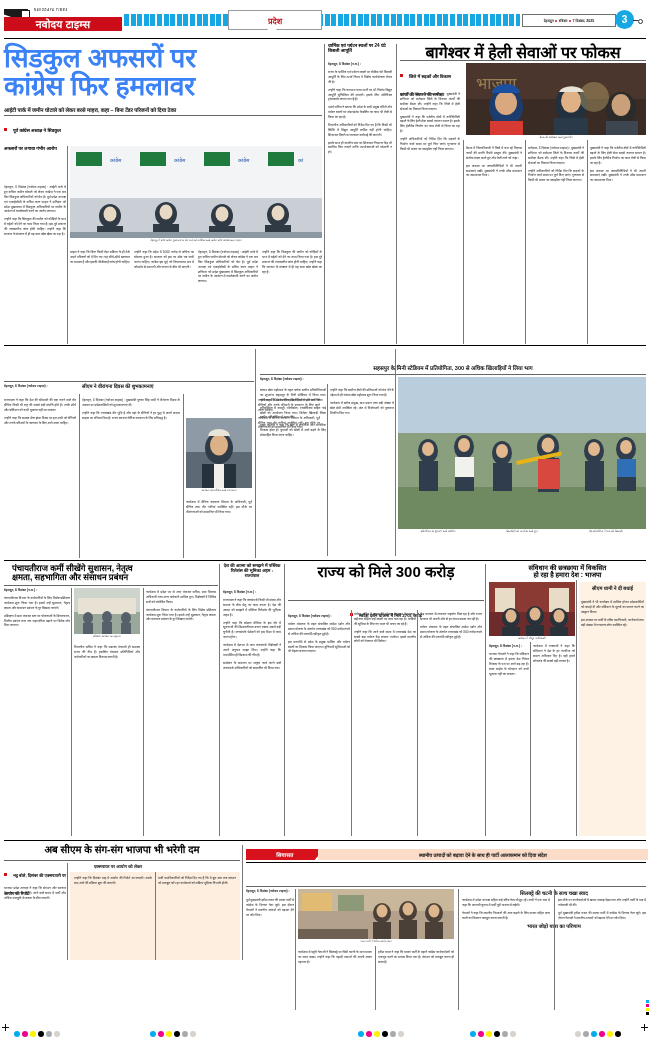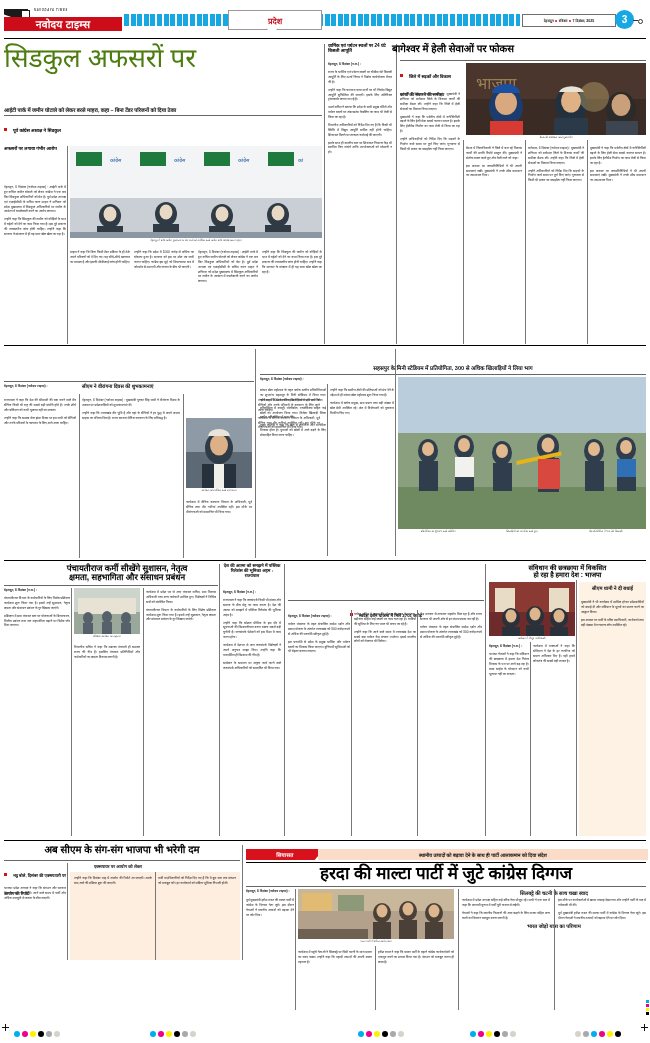--- a/index.html
+++ b/index.html
@@ -1,20 +1,20 @@
 <!DOCTYPE html>
 <html><head>
 <meta charset="utf-8">
 <style>
   html,body{margin:0;padding:0;background:#ffffff;}
   body{width:650px;height:1043px;overflow:hidden;font-family:"Liberation Sans",sans-serif;color:#111;}
   .page{position:relative;width:650px;height:1043px;background:#fff;}
 
   
-  .hl{font-weight:normal;color:#4d7c0f;line-height:1.06;letter-spacing:-0.2px;}
+  .hl{font-weight:bold;color:#3b82f6;line-height:1.06;letter-spacing:-0.2px;}
   .byline{font-size:3.3px;font-weight:bold;line-height:1.35;color:#222;}
   .body-col{font-size:3.25px;line-height:1.5;text-align:justify;color:#2a2a2a;
             word-spacing:-0.2px;hyphens:auto;}
   .cap{font-size:2.6px;line-height:1.35;color:#333;text-align:center;}
 
   
   .masthead{position:absolute;left:0;top:0;width:650px;height:40px;}
   .logo-wrap{position:absolute;left:4px;top:9px;width:118px;height:22px;}
   .logo-fold{position:absolute;left:0;top:0;width:24px;height:9px;background:#1b1b1b;
              clip-path:polygon(0 0,100% 0,100% 100%,42% 100%,0 62%);}
@@ -116,20 +116,21 @@
       <span>7 दिसंबर, 2025</span>
     </div>
     <div class="pageno">3</div>
     <div class="pin-line"></div>
     <div class="pin"></div>
   </div>
   <div class="hr-b" style="left:4px;top:38px;width:642px;"></div>
 
   <div class="lead-hl hl">
     <div>सिडकुल अफसरों पर</div>
+    <div>कांग्रेस फिर हमलावर</div>
   </div>
   <div class="lead-sub">आईटी पार्क में जमीन घोटाले को लेकर बरसे माहरा, कहा – बिना टेंडर परिजनों को दिया ठेका</div>
   <div class="hr-t" style="left:4px;top:115px;width:318px;"></div>
 
   <div class="bullet-box">
     <span class="bullet-red"></span>
     <span class="bullet-title">पूर्व कांग्रेस अध्यक्ष ने सिडकुल अफसरों पर लगाया गंभीर आरोप</span>
   </div>
 
   <div class="photo" style="left:70px;top:146px;width:252px;height:92px;">
@@ -196,21 +197,21 @@
   <div class="byline" style="position:absolute;left:328px;top:62px;width:64px;">देहरादून, 6 दिसंबर (न.टा.) :</div>
   <div class="colbox body-col" style="left:328px;top:70px;width:64px;height:272px;overflow:hidden;">
     <p style="margin:0 0 3px;">राज्य के धार्मिक एवं पर्यटन स्थलों पर चौबीस घंटे बिजली आपूर्ति के लिए ऊर्जा निगम ने विशेष कार्ययोजना तैयार की है।</p>
     <p style="margin:0 0 3px;">उन्होंने कहा कि चारधाम यात्रा मार्गों पर भी निर्बाध विद्युत आपूर्ति सुनिश्चित की जाएगी। इसके लिए अतिरिक्त ट्रांसफार्मर लगाए जा रहे हैं।</p>
     <p style="margin:0 0 3px;">ऊर्जा सचिव ने बताया कि प्रदेश के सभी प्रमुख मंदिरों और पर्यटन स्थलों पर अंडरग्राउंड केबलिंग का काम भी तेजी से किया जा रहा है।</p>
     <p style="margin:0 0 3px;">विभागीय अधिकारियों को निर्देश दिए गए हैं कि किसी भी स्थिति में विद्युत आपूर्ति बाधित नहीं होनी चाहिए। शिकायत मिलने पर तत्काल कार्रवाई की जाएगी।</p>
     <p style="margin:0 0 3px;">इसके साथ ही स्थानीय स्तर पर शिकायत निवारण केंद्र भी स्थापित किए जाएंगे ताकि उपभोक्ताओं को परेशानी न हो।</p>
   </div>
   <div class="vr" style="left:396px;top:44px;height:300px;"></div>
 
-  <div class="sec-hl" style="left:392px;top:44px;width:246px;font-size:10px;">बागेश्वर में हेली सेवाओं पर फोकस</div>
+  <div class="sec-hl" style="left:400px;top:44px;width:246px;font-size:16px;text-align:center;">बागेश्वर में हेली सेवाओं पर फोकस</div>
   <div class="hr-t" style="left:400px;top:60px;width:246px;"></div>
   <div style="position:absolute;left:400px;top:64px;width:60px;">
     <span class="bullet-red"></span>
     <span class="bullet-title" style="font-size:4.4px;">जिले में सड़कों और विकास कार्यों की संवारने की समीक्षा</span>
   </div>
 
   <div class="photo" style="left:466px;top:63px;width:180px;height:72px;">
     <svg class="ph-in" viewBox="0 0 180 72" preserveAspectRatio="none">
       <rect width="180" height="72" fill="#3a2b24"></rect>
       <rect x="0" y="0" width="180" height="36" fill="#4a362c"></rect>
@@ -345,21 +346,21 @@
   </div>
   <div class="colbox body-col" style="left:330px;top:388px;width:64px;height:168px;overflow:hidden;">
     <p style="margin:0 0 3px;">उन्होंने कहा कि ग्रामीण क्षेत्रों की प्रतिभाओं को मंच देने के उद्देश्य से ही सांसद खेल महोत्सव शुरू किया गया है।</p>
     <p style="margin:0 0 3px;">कार्यक्रम में ब्लॉक प्रमुख, ग्राम प्रधान तथा बड़ी संख्या में खेल प्रेमी उपस्थित रहे। अंत में विजेताओं को पुरस्कार वितरित किए गए।</p>
   </div>
   <div class="vr" style="left:327px;top:384px;height:172px;"></div>
   <div class="vr" style="left:395px;top:349px;height:207px;"></div>
 
   <div class="hr-b" style="left:4px;top:560px;width:642px;"></div>
 
-  <div class="sec-hl" style="left:20px;top:564px;width:214px;font-size:8.4px;text-align:center;">
+  <div class="sec-hl" style="left:12px;top:564px;width:214px;font-size:8.4px;">
     <div>पंचायतीराज कर्मी सीखेंगे सुशासन, नेतृत्व</div>
     <div>क्षमता, सहभागिता और संसाधन प्रबंधन</div>
   </div>
   <div class="hr-t" style="left:4px;top:585px;width:214px;"></div>
   <div class="byline" style="position:absolute;left:4px;top:588px;width:66px;">देहरादून, 6 दिसंबर (न.टा.) :</div>
 
   <div class="photo" style="left:74px;top:588px;width:66px;height:46px;">
     <svg class="ph-in" viewBox="0 0 66 46" preserveAspectRatio="none">
       <rect width="66" height="46" fill="#cdd4cc"></rect>
       <rect y="24" width="66" height="22" fill="#9aa79b"></rect>
@@ -395,20 +396,21 @@
   <div class="byline" style="position:absolute;left:223px;top:590px;width:58px;">देहरादून, 6 दिसंबर (न.टा.) :</div>
   <div class="colbox body-col" style="left:223px;top:598px;width:58px;height:238px;overflow:hidden;">
     <p style="margin:0 0 3px;">राज्यपाल ने कहा कि जनसंपर्क किसी भी संस्था और समाज के बीच सेतु का काम करता है। देश की आत्मा को समझने में पब्लिक रिलेशंस की भूमिका अहम है।</p>
     <p style="margin:0 0 3px;">उन्होंने कहा कि सोशल मीडिया के इस दौर में सूचनाओं की विश्वसनीयता बनाए रखना सबसे बड़ी चुनौती है। जनसंपर्क पेशेवरों को इस दिशा में काम करना होगा।</p>
     <p style="margin:0 0 3px;">कार्यक्रम में देशभर से आए जनसंपर्क विशेषज्ञों ने अपने अनुभव साझा किए। उन्होंने कहा कि पारदर्शिता ही विश्वास की नींव है।</p>
     <p style="margin:0 0 3px;">सम्मेलन के समापन पर उत्कृष्ट कार्य करने वाले जनसंपर्क अधिकारियों को सम्मानित भी किया गया।</p>
   </div>
   <div class="vr" style="left:284px;top:564px;height:272px;"></div>
 
   <div class="sec-hl" style="left:288px;top:564px;width:196px;font-size:15px;text-align:center;">
+    <div>राज्य को मिले 300 करोड़</div>
   </div>
   <div class="hr-t" style="left:288px;top:600px;width:196px;"></div>
   <div style="position:absolute;left:288px;top:603px;width:196px;text-align:center;">
     <span class="bullet-red"></span>
     <span class="bullet-title" style="font-size:4.4px;">स्वदेश दर्शन योजना में मिले 2701 करोड़</span>
   </div>
   <div class="byline" style="position:absolute;left:288px;top:614px;width:62px;">देहरादून, 6 दिसंबर (नवोदय टाइम्स) :</div>
   <div class="colbox body-col" style="left:288px;top:622px;width:62px;height:214px;overflow:hidden;">
     <p style="margin:0 0 3px;">पर्यटन मंत्रालय के तहत संचालित स्वदेश दर्शन और प्रसाद योजना के अंतर्गत उत्तराखंड को 300 करोड़ रुपये से अधिक की धनराशि स्वीकृत हुई है।</p>
     <p style="margin:0 0 3px;">इस धनराशि से प्रदेश के प्रमुख धार्मिक और पर्यटन स्थलों का विकास किया जाएगा। बुनियादी सुविधाओं को भी बेहतर बनाया जाएगा।</p>
@@ -493,21 +495,20 @@
   <div class="vr" style="left:242px;top:845px;height:115px;"></div>
 
   <div class="siyasat">
     <span>सियासत</span>
   </div>
   <div class="siyasat-bar">
     <span>स्थानीय उत्पादों को बढ़ावा देने के साथ ही पार्टी आलाकमान को दिया संदेश</span>
   </div>
   <div class="hr-b" style="left:246px;top:862px;width:400px;"></div>
 
-  <div class="sec-hl" style="left:246px;top:865px;width:400px;font-size:17px;text-align:center;">हरदा की माल्टा पार्टी में जुटे कांग्रेस दिग्गज</div>
   <div class="hr-t" style="left:246px;top:886px;width:400px;"></div>
   <div class="byline" style="position:absolute;left:246px;top:889px;width:48px;">देहरादून, 6 दिसंबर (नवोदय टाइम्स) :</div>
 
   <div class="photo" style="left:298px;top:889px;width:156px;height:50px;">
     <svg class="ph-in" viewBox="0 0 156 50" preserveAspectRatio="none">
       <rect width="156" height="50" fill="#b3a18b"></rect>
       <rect y="0" width="156" height="22" fill="#c9b79c"></rect>
       <rect x="4" y="4" width="30" height="18" fill="#e2bb73"></rect>
       <rect x="40" y="6" width="26" height="16" fill="#8c9a7a"></rect>
       <g fill="#4a4038">

